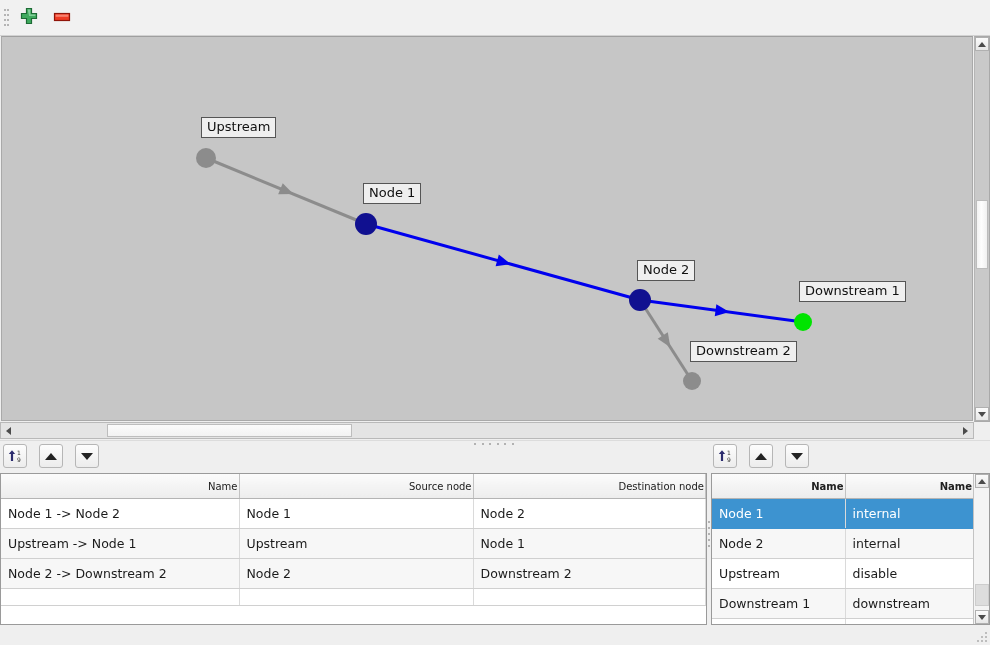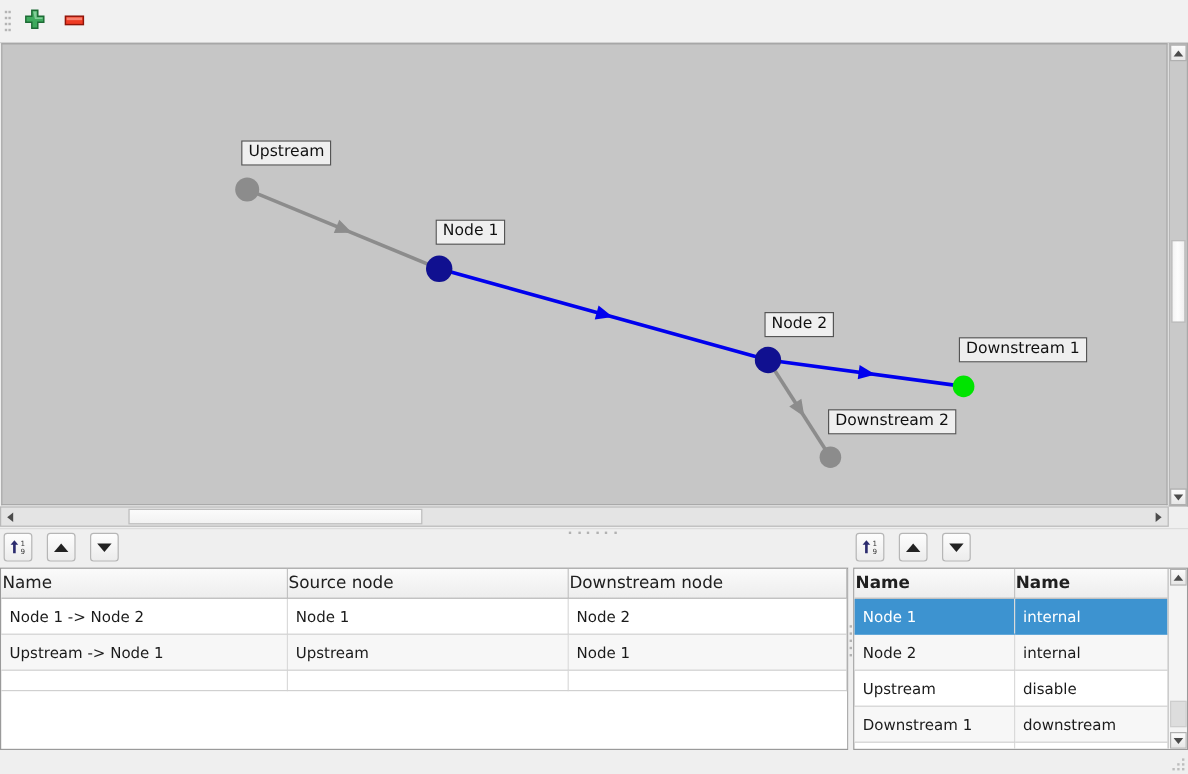--- a/index.html
+++ b/index.html
@@ -203,23 +203,23 @@
   #edges-table-wrap { left: 0px; width: 707px; height: 152px; }
   #nodes-table-wrap { left: 711px; width: 279px; height: 152px; }
 
   table { border-collapse: collapse; width: 100%; table-layout: fixed; }
   th {
     height: 22px;
     background: linear-gradient(#fbfbfb, #ededed);
     border-right: 1px solid #c2c2c2;
     border-bottom: 1px solid #b4b4b4;
     font-weight: normal;
-    font-size: 14px;
+    font-size: 10px;
     color: #202020;
-    text-align: left;
+    text-align: right;
   }
   th.bold { font-weight: bold; }
   td {
     height: 29px;
     padding: 0 0 0 7px;
     border-right: 1px solid #dadada;
     border-bottom: 1px solid #d0d0d0;
     font-size: 12.5px;
     color: #1b1b1b;
     white-space: nowrap;
@@ -403,33 +403,38 @@
     <table>
       <colgroup>
           <col style="width:238px">
           <col style="width:234px">
           <col>
         </colgroup>
       <thead>
           <tr id="edges-head">
             <th>Name</th>
             <th>Source node</th>
-            <th>Downstream node</th>
+            <th>Destination node</th>
           </tr>
         </thead>
       <tbody id="edges-body">
           <tr>
             <td>Node 1 -&gt; Node 2</td>
             <td>Node 1</td>
             <td>Node 2</td>
           </tr>
           <tr class="alt">
             <td>Upstream -&gt; Node 1</td>
             <td>Upstream</td>
             <td>Node 1</td>
+          </tr>
+          <tr class="alt">
+            <td>Node 2 -&gt; Downstream 2</td>
+            <td>Node 2</td>
+            <td>Downstream 2</td>
           </tr>
           <tr class="filler">
             <td></td>
             <td></td>
             <td></td>
           </tr>
         </tbody>
     </table>
   </div>
 

